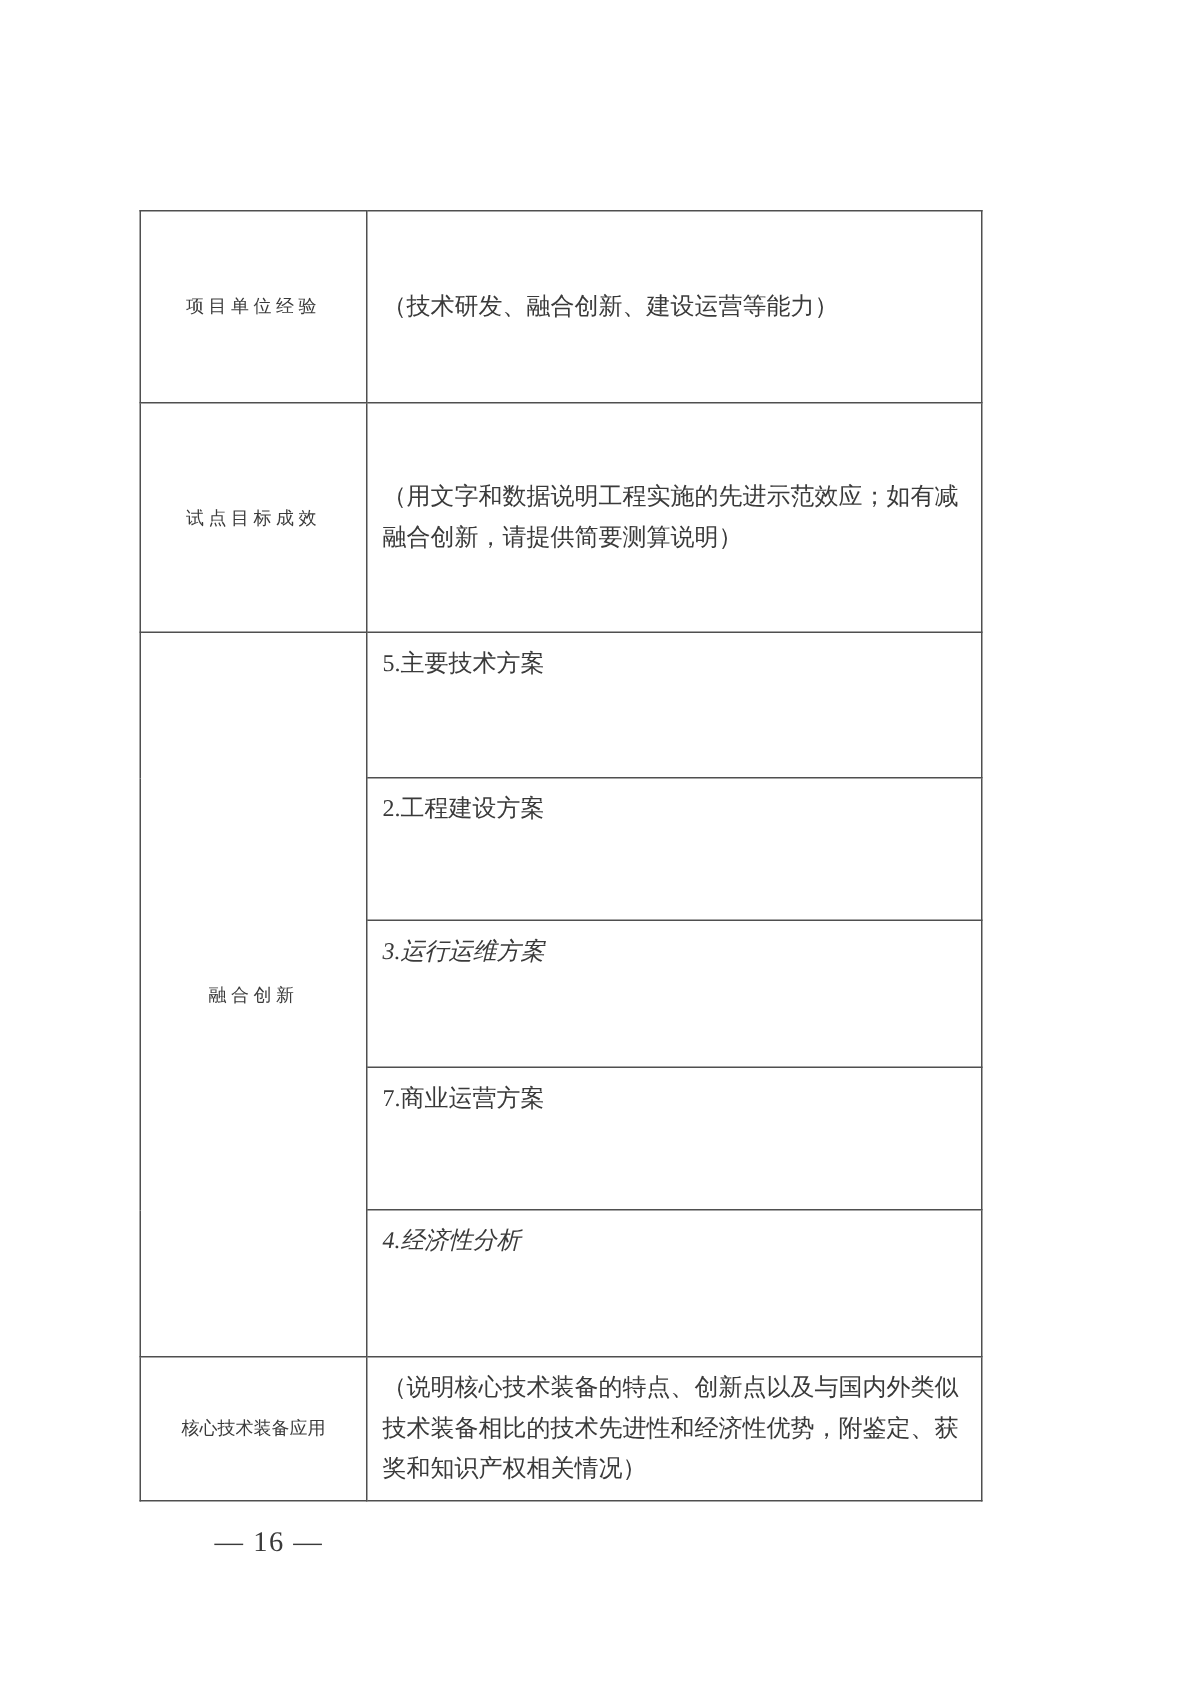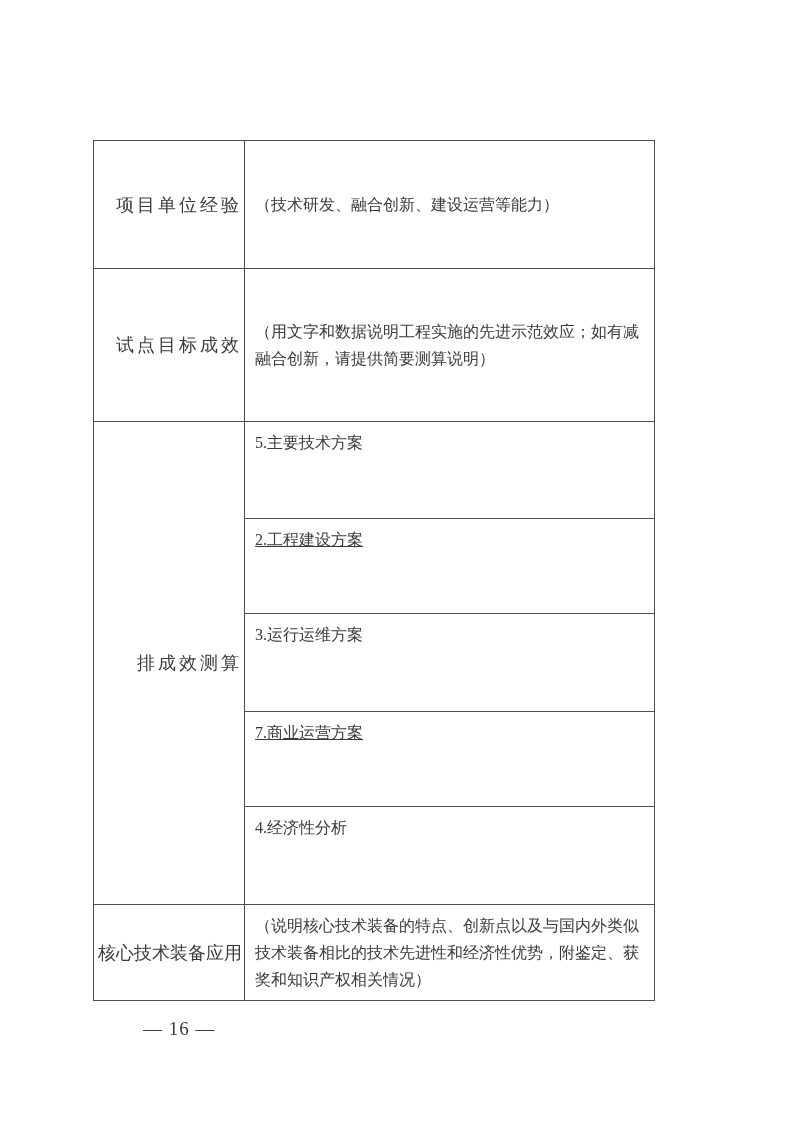--- a/index.html
+++ b/index.html
@@ -21,41 +21,41 @@
     width: 562px;
     border-collapse: collapse;
     table-layout: fixed;
   }
   .form-table td {
     border: 1px solid var(--border-color, #4f4f4f);
     overflow: hidden;
   }
   .col-label { width: 151px; }
   .label-cell {
-    text-align: right;
+    text-align: center;
     vertical-align: middle;
-    font-size: 18px;
+    font-size: 12px;
     letter-spacing: 3px;
     padding: 10px 2px;
   }
   .label-cell.tight { letter-spacing: 0; margin-top: 36px; }
   .content-cell {
     font-size: 16px;
     line-height: 27px;
     padding: 6px 14px 6px 10px;
     white-space: pre-line;
     text-align: left;
   }
   .v-center { vertical-align: middle; }
   .v-top { vertical-align: top; padding-top: 7px; }
   tr.h-128 { height: 128px; }
   tr.h-125 { height: 153px; }
   tr.h-97  { height: 97px; }
-  tr.h-95  { height: 95px; text-decoration: underline; }
-  tr.h-98  { height: 98px; }
+  tr.h-95  { height: 95px; }
+  tr.h-98  { height: 98px; font-style: italic; }
   tr.h-96  { height: 96px; }
   .page-number {
     position: absolute;
     left: 143px; top: 1018px;
     font-size: 19px;
     letter-spacing: 1px;
     color: var(--text-color, #3a3a3a);
   }
 </style>
 </head>
@@ -74,21 +74,21 @@
         <td class="content-cell v-center">（技术研发、融合创新、建设运营等能力）</td>
       </tr>
 
       <tr class="h-125">
         <td class="label-cell">试点目标成效</td>
         <td class="content-cell v-center">（用文字和数据说明工程实施的先进示范效应；如有减
 融合创新，请提供简要测算说明）</td>
       </tr>
 
       <tr class="h-97">
-        <td class="label-cell" rowspan="5">排成效测算</td>
+        <td class="label-cell" rowspan="5">融合创新</td>
         <td class="content-cell v-top">5.主要技术方案</td>
       </tr>
       <tr class="h-95">
         <td class="content-cell v-top">2.工程建设方案</td>
       </tr>
       <tr class="h-98">
         <td class="content-cell v-top">3.运行运维方案</td>
       </tr>
       <tr class="h-95">
         <td class="content-cell v-top">7.商业运营方案</td>

